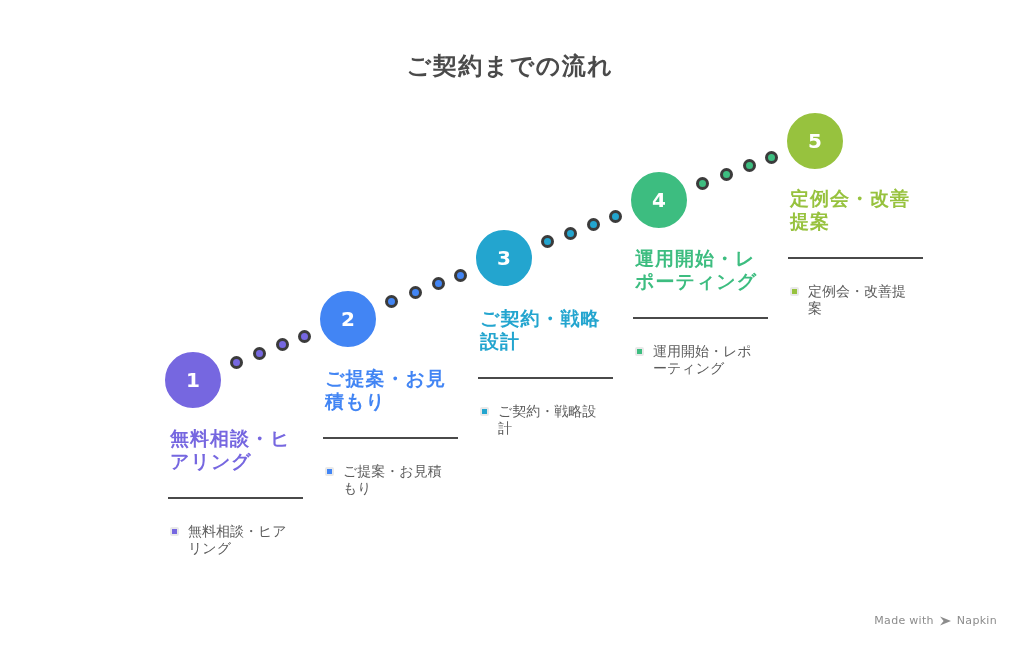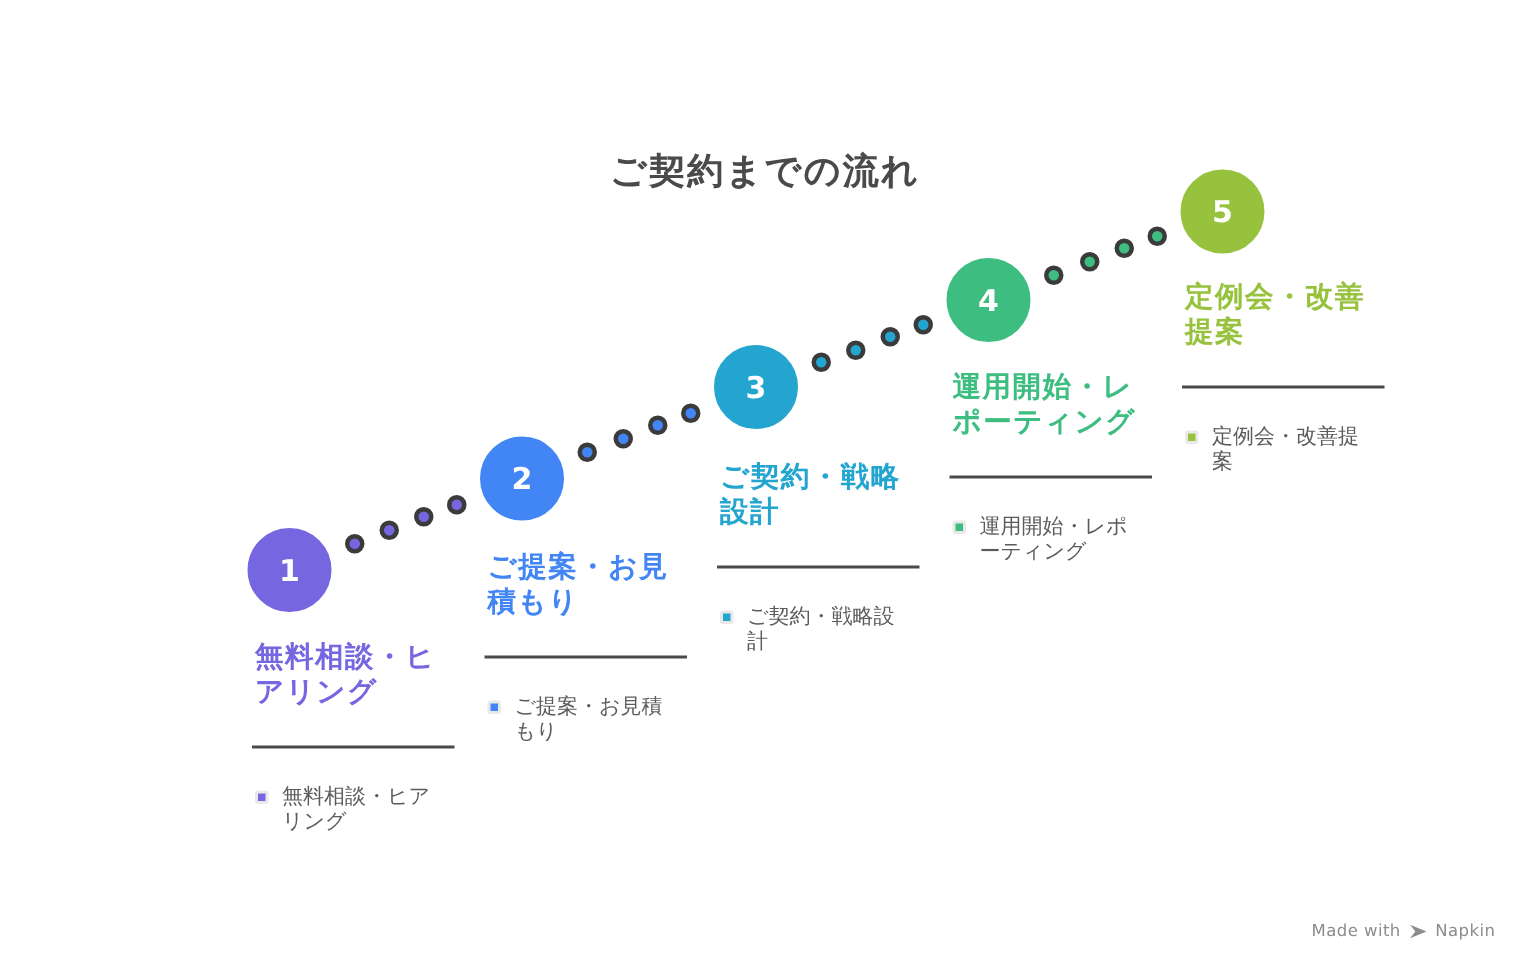--- a/index.html
+++ b/index.html
@@ -42,21 +42,21 @@
     position:absolute;right:23px;bottom:18px;
     display:flex;align-items:center;gap:5px;
     color:#8C8C8C;font-size:11px;letter-spacing:0.3px;
   }
   .credit svg{display:block;}
 </style>
 </head>
 <body>
 
 <div class="canvas">
-  <h1 class="diagram-title" style="color: rgb(74, 74, 74); margin-top: 48px;">ご契約までの流れ</h1>
+  <h1 class="diagram-title" style="color: rgb(74, 74, 74);">ご契約までの流れ</h1>
   <div id="dots-layer">
       <span class="dot" style="left: 229.9px; top: 356.42px; background: rgb(118, 103, 224); border-color: rgb(59, 59, 59);"></span>
       <span class="dot" style="left: 253.15px; top: 347.27px; background: rgb(118, 103, 224); border-color: rgb(59, 59, 59);"></span>
       <span class="dot" style="left: 276.4px; top: 338.12px; background: rgb(118, 103, 224); border-color: rgb(59, 59, 59);"></span>
       <span class="dot" style="left: 298.1px; top: 329.58px; background: rgb(118, 103, 224); border-color: rgb(59, 59, 59);"></span>
       <span class="dot" style="left: 385.18px; top: 295.42px; background: rgb(66, 133, 244); border-color: rgb(59, 59, 59);"></span>
       <span class="dot" style="left: 408.58px; top: 286.27px; background: rgb(66, 133, 244); border-color: rgb(59, 59, 59);"></span>
       <span class="dot" style="left: 431.98px; top: 277.12px; background: rgb(66, 133, 244); border-color: rgb(59, 59, 59);"></span>
       <span class="dot" style="left: 453.82px; top: 268.58px; background: rgb(66, 133, 244); border-color: rgb(59, 59, 59);"></span>
       <span class="dot" style="left: 540.9px; top: 235.26px; background: rgb(35, 165, 207); border-color: rgb(59, 59, 59);"></span>

